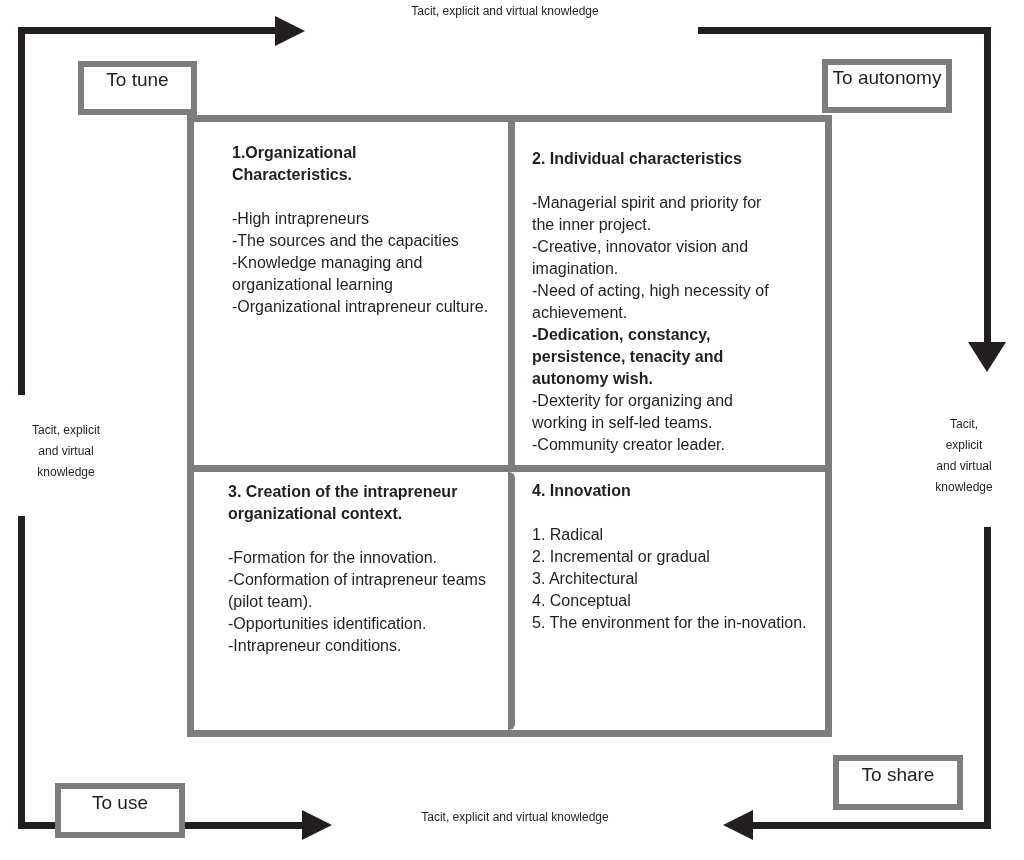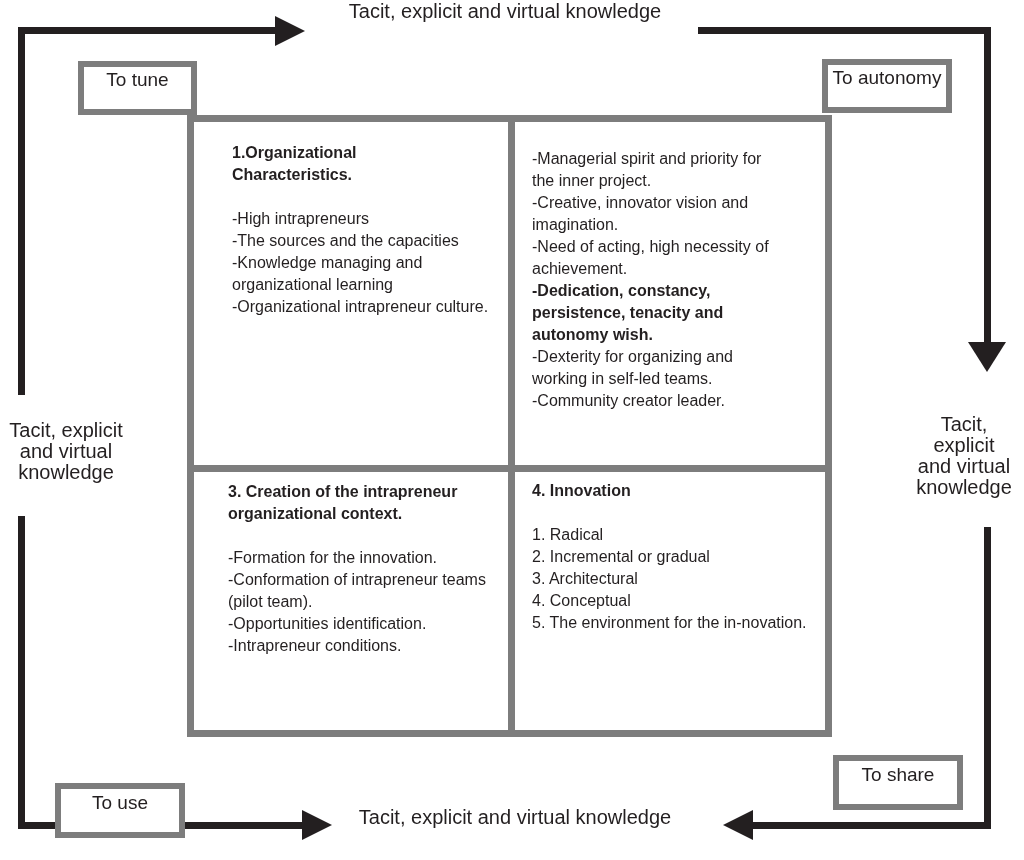--- a/index.html
+++ b/index.html
@@ -45,21 +45,21 @@
     border-top:30px solid var(--black);
   }
   .ah-left-bottom{
     left:723px; top:810px;
     border-top:15px solid transparent; border-bottom:15px solid transparent;
     border-right:30px solid var(--black);
   }
 
   
   .edge-label{
-    position:absolute; font-size:20px; line-height:21px;
+    position:absolute; font-size:12px; line-height:21px;
     color:var(--black); white-space:nowrap;
   }
   .edge-top   { left:505px; top:1px;   transform:translateX(-50%); }
   .edge-bottom{ left:515px; top:807px; transform:translateX(-50%); }
   .edge-left  { left:66px;  top:420px; transform:translateX(-50%); text-align:center; white-space:pre-line; }
   .edge-right { left:964px; top:414px; transform:translateX(-50%); text-align:center; white-space:pre-line; }
 
   
   .action-box{
     position:absolute;
@@ -79,21 +79,21 @@
     width:645px; height:622px;
     border:7px solid var(--gray);
     background:#ffffff;
     display:grid;
     grid-template-columns:321px 1fr;
     grid-template-rows:350px 1fr;
   }
   .q{ font-size:16px; line-height:22px; }
   .q-1{ border-right:7px solid var(--gray); border-bottom:7px solid var(--gray); padding:20px 6px 0 38px; }
   .q-2{ border-bottom:7px solid var(--gray); padding:26px 0 0 17px; }
-  .q-3{ border-right:7px solid var(--gray); padding:9px 6px 0 34px; }
+  .q-3{ border-right:7px solid var(--gray); padding:9px 6px 0 34px;border-radius:6px; }
   .q-4{ padding:8px 2px 0 17px; }
 
   .q-title{ font-weight:bold; margin:0 0 22px 0; }
   .q-1 .q-title{ max-width:215px; }
   .q-2 .q-title, .q-2 .q-item{ max-width:253px; }
   .q-item{ margin:0; }
   .q-item.bold{ font-weight:bold; }
   .q-4 .q-item:last-child{ text-align:justify; max-width:295px; }
 </style>
 </head>
@@ -127,20 +127,21 @@
 
     <div class="q q-1">
       <div class="q-title">1.Organizational Characteristics.</div>
       <div class="q-item">-High intrapreneurs</div>
       <div class="q-item">-The sources and the capacities</div>
       <div class="q-item">-Knowledge managing and organizational learning</div>
       <div class="q-item">-Organizational intrapreneur culture.</div>
     </div>
 
     <div class="q q-2">
+      <div class="q-title">2. Individual characteristics</div>
       <div class="q-item">-Managerial spirit and priority for the inner project.</div>
       <div class="q-item">-Creative, innovator vision and imagination.</div>
       <div class="q-item">-Need of acting, high necessity of achievement.</div>
       <div class="q-item bold">-Dedication, constancy, persistence, tenacity and autonomy wish.</div>
       <div class="q-item">-Dexterity for organizing and working in self-led teams.</div>
       <div class="q-item">-Community creator leader.</div>
     </div>
 
     <div class="q q-3">
       <div class="q-title">3. Creation of the intrapreneur organizational context.</div>

